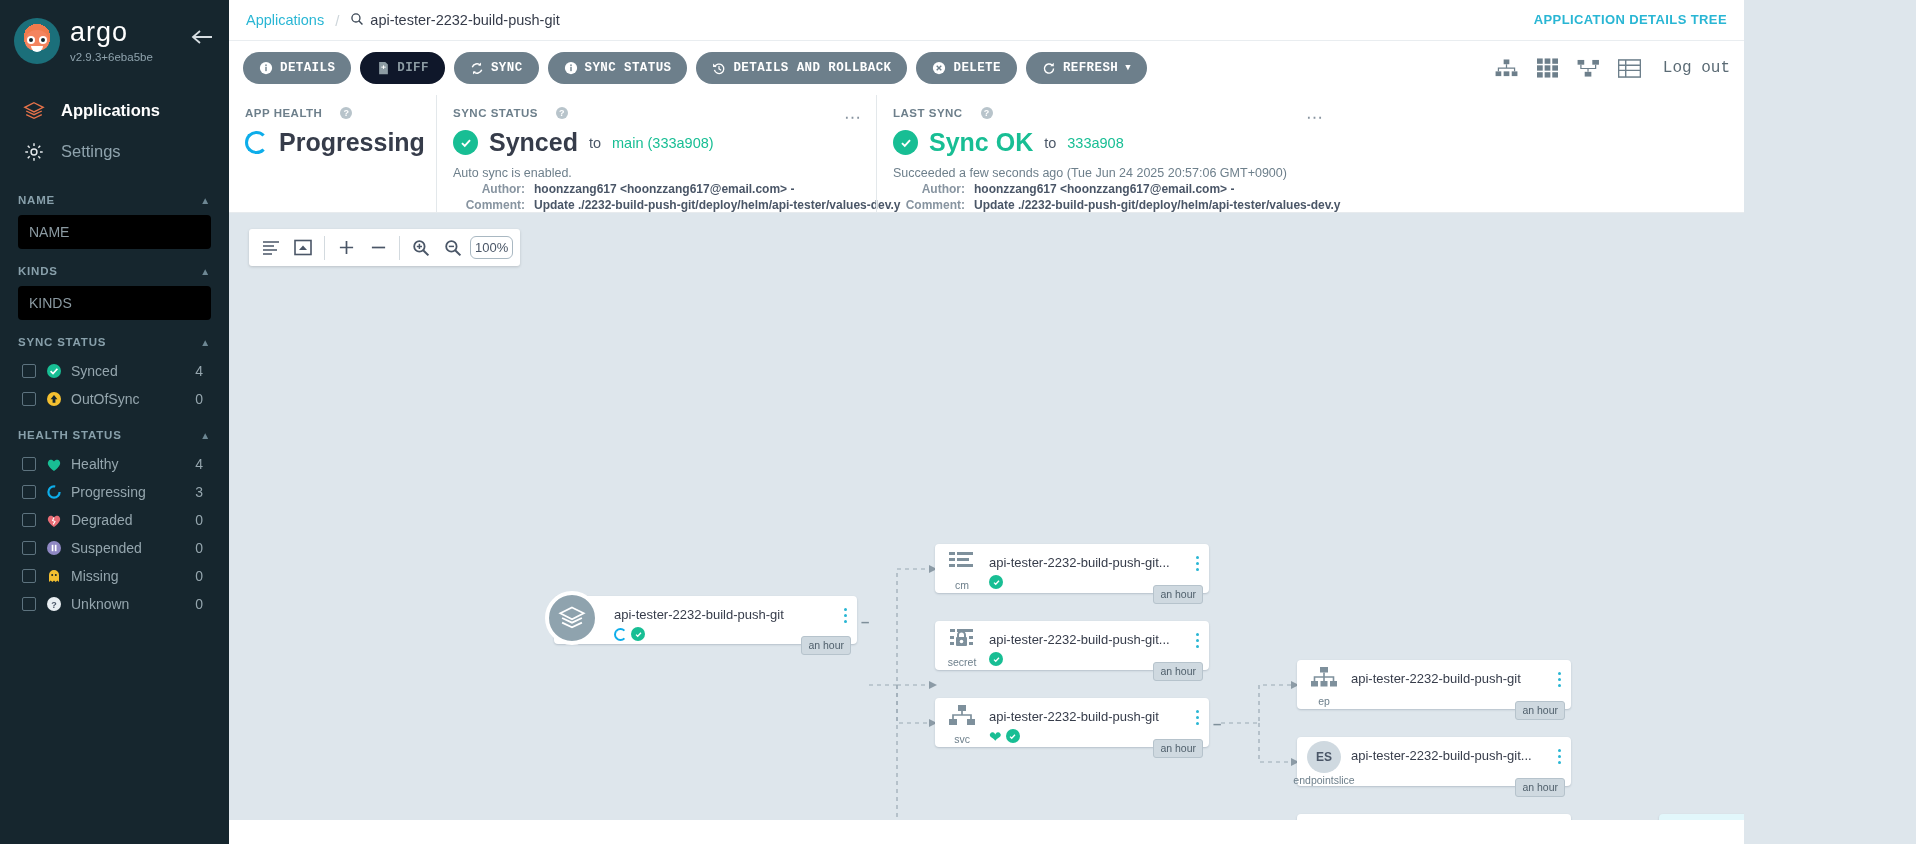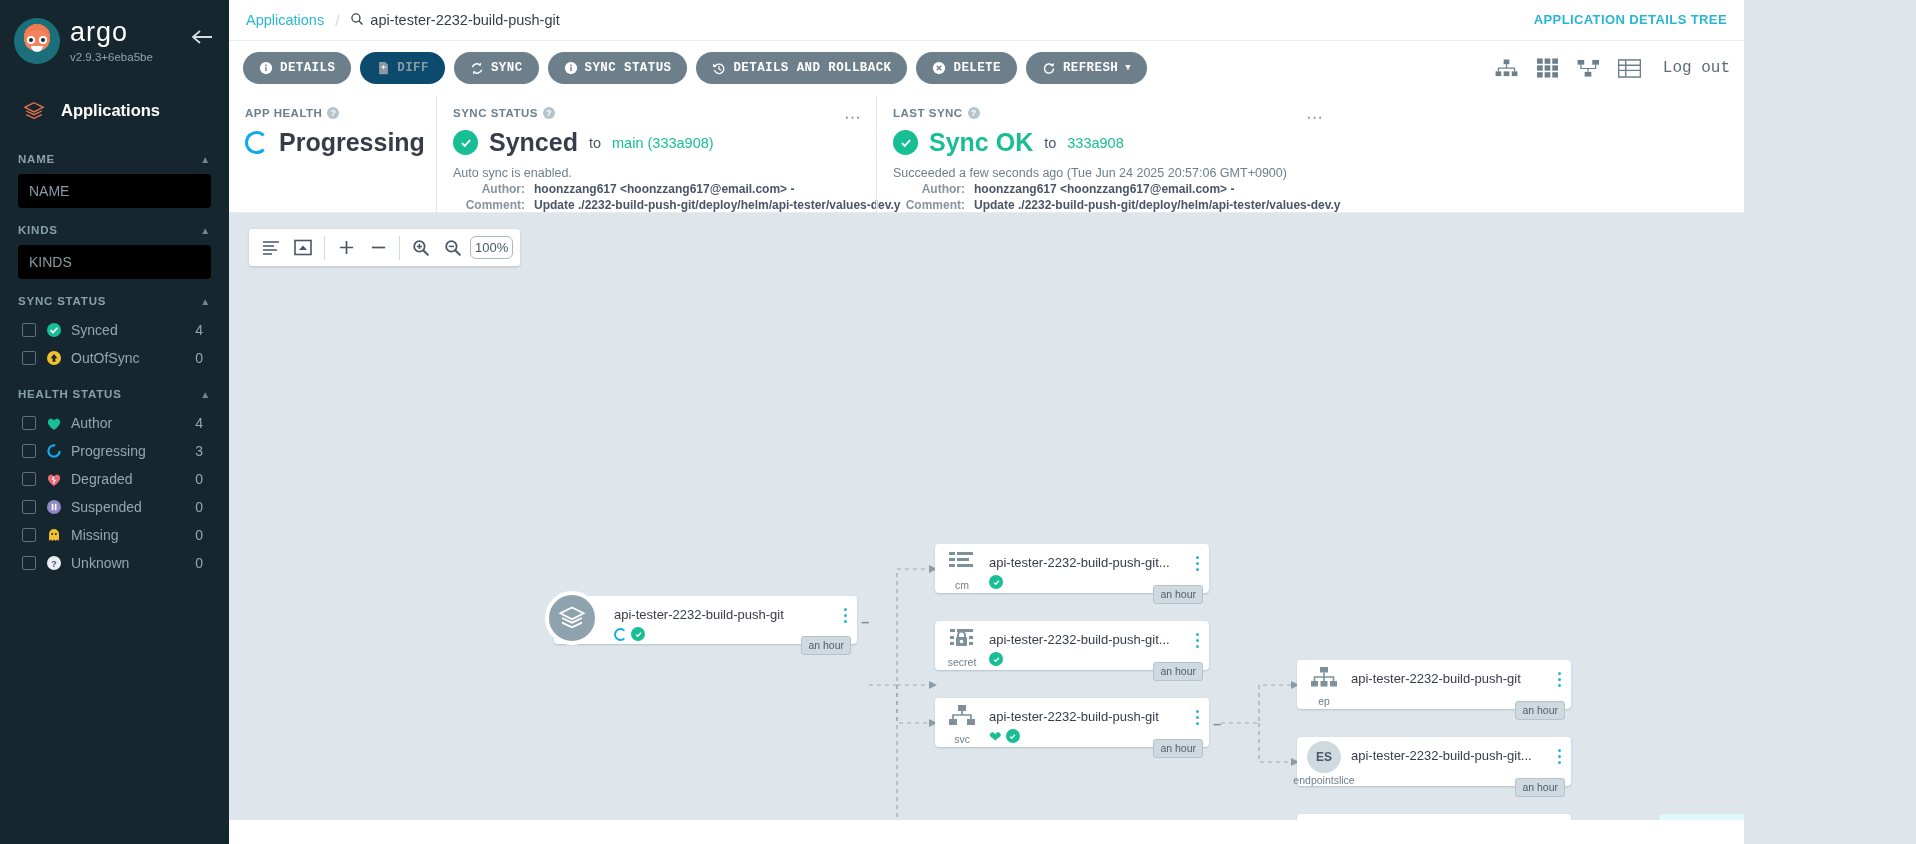--- a/index.html
+++ b/index.html
@@ -79,31 +79,31 @@
     position: absolute; right: 17px; top: 12px; color: #29b6d4; font-size: 13px;
     font-weight: bold; letter-spacing: .4px; cursor: pointer;
   }
 
   .toolbar { height: 54px; display: flex; align-items: center; padding-left: 14px; gap: 9px; position: relative; font-family: Liberation Mono, monospace; }
   .tbtn {
     height: 32px; border-radius: 17px; background: #6d7f8b; color: #fff;
     display: flex; align-items: center; gap: 7px; padding: 0 16px;
     font-size: 12.5px; font-weight: bold; letter-spacing: .4px; cursor: pointer; white-space: nowrap;
   }
-  .tbtn.disabled { background: #0c4a6e; color: #8c9ba3; }
+  .tbtn.disabled { background: #0f172a; color: #8c9ba3; }
   .tbtn .bi { width: 14px; height: 14px; flex: 0 0 14px; display:flex; align-items:center; justify-content:center;}
   .tb-right { position: absolute; right: 14px; display: flex; align-items: center; gap: 18px; }
   .view-ico { width: 23px; height: 20px; cursor: pointer; display:flex; align-items:center; justify-content:center; }
   .logout { color: #5b6b75; font-size: 16px; cursor: pointer; margin-left: 4px; }
 
   
   .panels { display: flex; height: 118px; border-bottom: 1px solid #e7ebee; }
   .panel { position: relative; padding: 12px 16px 0 16px; }
   .panel + .panel { border-left: 1px solid #e3e8eb; }
-  .p-title { font-size: 11.5px; font-weight: bold; color: #6d7f8b; letter-spacing: .5px; display: flex; align-items: center; gap: 5px; }
+  .p-title { font-size: 11.5px; font-weight: bold; color: #6d7f8b; letter-spacing: .5px; display: flex; align-items: center; gap: 18px; }
   .qmark { width: 12px; height: 12px; border-radius: 50%; background: #b8c4cb; color: #fff; font-size: 9px;
            display: flex; align-items: center; justify-content: center; font-weight: bold; }
   .p-main { display: flex; align-items: center; gap: 11px; margin-top: 9px; }
   .p-status { font-size: 25px; color: #363c4a; font-weight: bold; }
   .p-status.ok { color: #18be94; }
   .p-to { font-size: 14.5px; color: #4a5667; }
   .p-rev { color: #18be94; font-size: 14.5px; cursor: pointer; }
   .p-sub { font-size: 12.5px; color: #6d7f8b; margin-top: 9px; }
   .kv { display: flex; font-size: 12px; margin-top: 2px; font-weight: bold; }
   .kv .k { color: #8794a0; width: 72px; text-align: right; flex: 0 0 72px; }
@@ -194,20 +194,29 @@
       <div class="nav-item active">
         <span class="nav-icon">
           <svg width="22" height="22" viewBox="0 0 24 24">
               <path d="M12 3 L22 8 L12 13 L2 8 Z" fill="none" stroke="#e8734a" stroke-width="1.5"></path>
               <path d="M3.5 12 L12 16 L20.5 12" fill="none" stroke="#e8734a" stroke-width="1.5"></path>
               <path d="M3.5 16 L12 20 L20.5 16" fill="none" stroke="#e8734a" stroke-width="1.5"></path>
             </svg>
         </span>
         <span class="ni-label">Applications</span>
       </div>
+      <div class="nav-item">
+        <span class="nav-icon">
+          <svg width="22" height="22" viewBox="0 0 24 24">
+              <circle cx="12" cy="12" r="3.2" fill="none" stroke="#e4e9ec" stroke-width="1.6"></circle>
+              <path d="M12 2.5v3M12 18.5v3M2.5 12h3M18.5 12h3M5.2 5.2l2.1 2.1M16.7 16.7l2.1 2.1M18.8 5.2l-2.1 2.1M7.3 16.7l-2.1 2.1" stroke="#e4e9ec" stroke-width="1.6"></path>
+            </svg>
+        </span>
+        <span class="ni-label">Settings</span>
+      </div>
     </div>
 
     <div class="filters">
       <div class="f-group">
         <div class="f-head">
           <span>NAME</span>
           <span class="caret">▲</span>
         </div>
         <input class="f-input" type="text" placeholder="NAME" style="">
       </div>
@@ -254,21 +263,21 @@
           <span>HEALTH STATUS</span>
           <span class="caret">▲</span>
         </div>
         <div class="f-row">
           <span class="cbox"></span>
           <span class="f-ico">
             <svg width="16" height="15" viewBox="0 0 16 15">
                 <path d="M8 14 C2 9.5 1 6.5 2.4 4.2 C3.8 2 6.6 2.3 8 4.6 C9.4 2.3 12.2 2 13.6 4.2 C15 6.5 14 9.5 8 14Z" fill="#18be94"></path>
               </svg>
           </span>
-          <span class="f-label">Author</span>
+          <span class="f-label">Healthy</span>
           <span class="f-count">4</span>
         </div>
         <div class="f-row">
           <span class="cbox"></span>
           <span class="f-ico">
             <svg width="16" height="16" viewBox="0 0 16 16">
                 <circle cx="8" cy="8" r="5.6" fill="none" stroke="#0dadea" stroke-width="2.2" stroke-dasharray="27 9"></circle>
               </svg>
           </span>
           <span class="f-label">Progressing</span>

